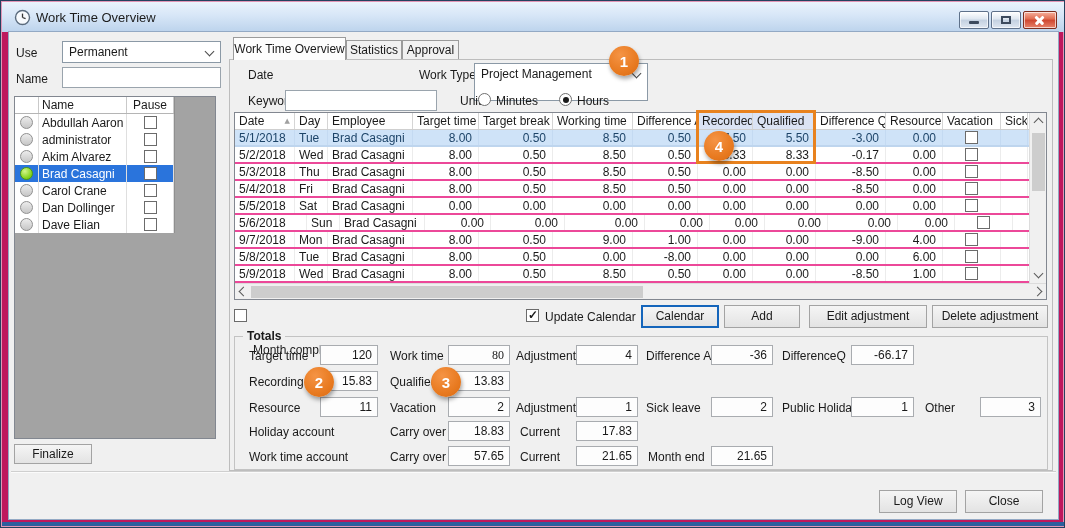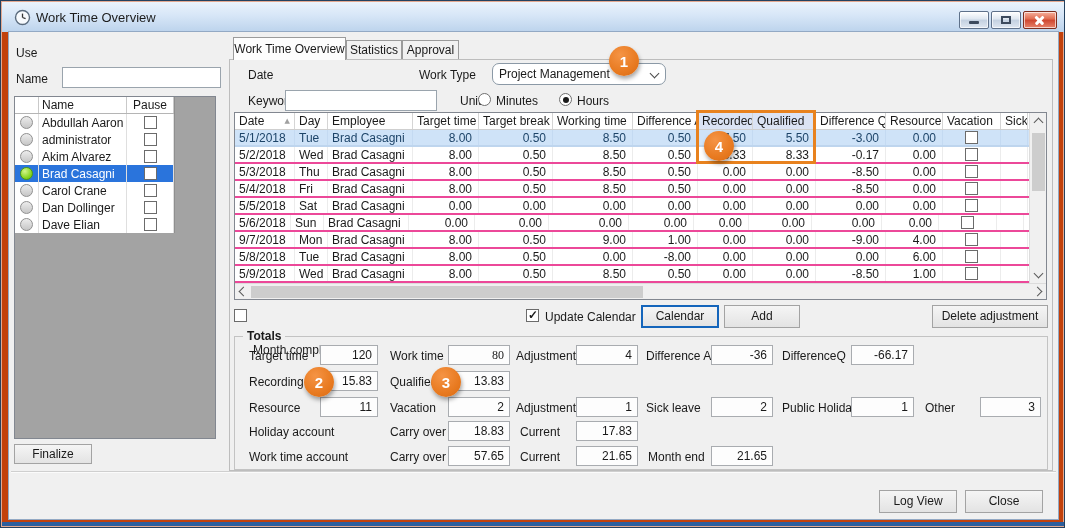--- a/index.html
+++ b/index.html
@@ -1,17 +1,17 @@
 <!DOCTYPE html>
 <html><head>
 <meta charset="utf-8">
 <style>
   html,body{margin:0;padding:0;background:#555;}
   *{box-sizing:border-box;}
-  .window{position:relative;width:1065px;height:528px;background:#c2410c;border:1px solid #24415f;
+  .window{position:relative;width:1065px;height:528px;background:#be185d;border:1px solid #24415f;
     font-family:"Liberation Sans",sans-serif;font-size:12px;color:#1a1a1a;overflow:hidden;
     box-shadow:inset 0 0 0 1px rgba(255,255,255,.55);}
   .titlebar{position:absolute;left:1px;top:1px;width:1063px;height:30px;
     background:linear-gradient(180deg,#eaf3fc 0%,#d7e6f7 45%,#bcd3ec 100%);}
   .title-text{position:absolute;left:34px;top:8px;font-size:13px;color:#1c1c1c;}
   .title-icon{position:absolute;left:12px;top:7px;width:17px;height:17px;}
   .winbtn{position:absolute;top:9px;height:18px;border:1px solid #5e718a;border-radius:2px;
     background:linear-gradient(#ffffff,#dde6f0 45%,#c3d0e0 50%,#dfe7f1);box-shadow:inset 0 0 0 1px rgba(255,255,255,.65);}
   .winbtn.close{background:linear-gradient(#f6b19e,#e06a4e 45%,#ce4630 50%,#e8836b);border-color:#7e2d1e;}
   .glyph-min{position:absolute;left:9px;top:9px;width:10px;height:3px;background:#3c4a5d;border-radius:1px;}
@@ -119,20 +119,24 @@
       </span>
     <span class="winbtn close" style="left:1021px;width:34px;">
         <span class="glyph-x1"></span>
         <span class="glyph-x2"></span>
       </span>
   </div>
 
   <div class="client">
 
     <span class="lbl" style="left:7px;top:14px;">Use</span>
+    <div class="combo" style="left:53px;top:9px;width:159px;height:22px;">
+      <span>Permanent</span>
+      <span class="chev"></span>
+    </div>
     <span class="lbl" style="left:7px;top:40px;">Name</span>
     <input class="tinput" style="left: 53px; top: 35px; width: 159px; height: 21px;" value="">
 
     <div class="listpanel">
       <div class="lv">
         <div class="lv-head">
           <span class="lv-c c-icon"></span>
           <span class="lv-c c-name">Name</span>
           <span class="lv-c c-pause">Pause</span>
         </div>
@@ -206,21 +210,21 @@
     <div class="btn" style="left:5px;top:412px;width:78px;height:20px;line-height:18px;">Finalize</div>
 
     <div class="tab active" style="left:224px;top:5px;width:113px;height:23px;line-height:22px;">Work Time Overview</div>
     <div class="tab" style="left:337px;top:8px;width:56px;height:20px;line-height:19px;">Statistics</div>
     <div class="tab" style="left:393px;top:8px;width:57px;height:20px;line-height:19px;">Approval</div>
 
     <div class="tabpage">
 
       <span class="lbl" style="left:18px;top:8px;">Date</span>
       <span class="lbl" style="left:189px;top:8px;">Work Type</span>
-      <div class="combo" style="left:262px;top:3px;width:174px;height:22px;border-radius:7px;">
+      <div class="combo" style="left:244px;top:3px;width:174px;height:38px;">
         <span>Project Management</span>
         <span class="chev"></span>
       </div>
 
       <span class="lbl" style="left:18px;top:34px;">Keyword</span>
       <input class="tinput" style="left: 55px; top: 30px; width: 152px; height: 21px;" value="">
       <span class="lbl" style="left:230px;top:34px;">Unit</span>
       <span class="rad" style="left:248px;top:33px;"></span>
       <span class="lbl" style="left:266px;top:34px;">Minutes</span>
       <span class="rad on" style="left:329px;top:33px;"></span>
@@ -350,21 +354,21 @@
                 <span class="g-c num" style="width: 55px;">0.00</span>
                 <span class="g-c num" style="width: 63px;">0.00</span>
                 <span class="g-c num" style="width: 70px;">0.00</span>
                 <span class="g-c num" style="width: 57px;">0.00</span>
                 <span class="g-c ctr" style="width: 58px;">
                   <span class="cb"></span>
                 </span>
                 <span class="g-c" style="width: 27px;"></span>
               </div>
               <div class="g-row">
-                <span class="g-c" style="width: 56px;">5/6/2018</span>
+                <span class="g-c" style="width: 72px;">5/6/2018</span>
                 <span class="g-c" style="width: 33px;">Sun</span>
                 <span class="g-c" style="width: 85px;">Brad Casagni</span>
                 <span class="g-c num" style="width: 66px;">0.00</span>
                 <span class="g-c num" style="width: 74px;">0.00</span>
                 <span class="g-c num" style="width: 80px;">0.00</span>
                 <span class="g-c num" style="width: 65px;">0.00</span>
                 <span class="g-c num" style="width: 55px;">0.00</span>
                 <span class="g-c num" style="width: 63px;">0.00</span>
                 <span class="g-c num" style="width: 70px;">0.00</span>
                 <span class="g-c num" style="width: 57px;">0.00</span>
@@ -437,20 +441,21 @@
           <span class="arr right"></span>
         </div>
       </div>
 
       <span class="cb" style="position:absolute;left:4px;top:249px;"></span>
       <span class="lbl" style="left:23px;top:250px;margin-top:33px;">Month completed</span>
       <span class="cb checked" style="position:absolute;left:296px;top:249px;"></span>
       <span class="lbl" style="left:315px;top:250px;">Update Calendar</span>
       <div class="btn primary" style="left:411px;top:245px;width:78px;">Calendar</div>
       <div class="btn" style="left:494px;top:245px;width:76px;">Add</div>
+      <div class="btn" style="left:579px;top:245px;width:118px;">Edit adjustment</div>
       <div class="btn" style="left:702px;top:245px;width:116px;">Delete adjustment</div>
 
       <div class="groupbox">
         <span class="legend">Totals</span>
 
         <span class="lbl" style="left:14px;top:12px;">Target time</span>
         <span class="tfield" style="left:85px;top:8px;width:58px;">120</span>
         <span class="lbl" style="left:155px;top:12px;">Work time</span>
         <span class="tfield" style="left:213px;top:8px;width:62px;font-family:Liberation Serif, serif;">80</span>
         <span class="lbl" style="left:281px;top:12px;">Adjustment</span>

